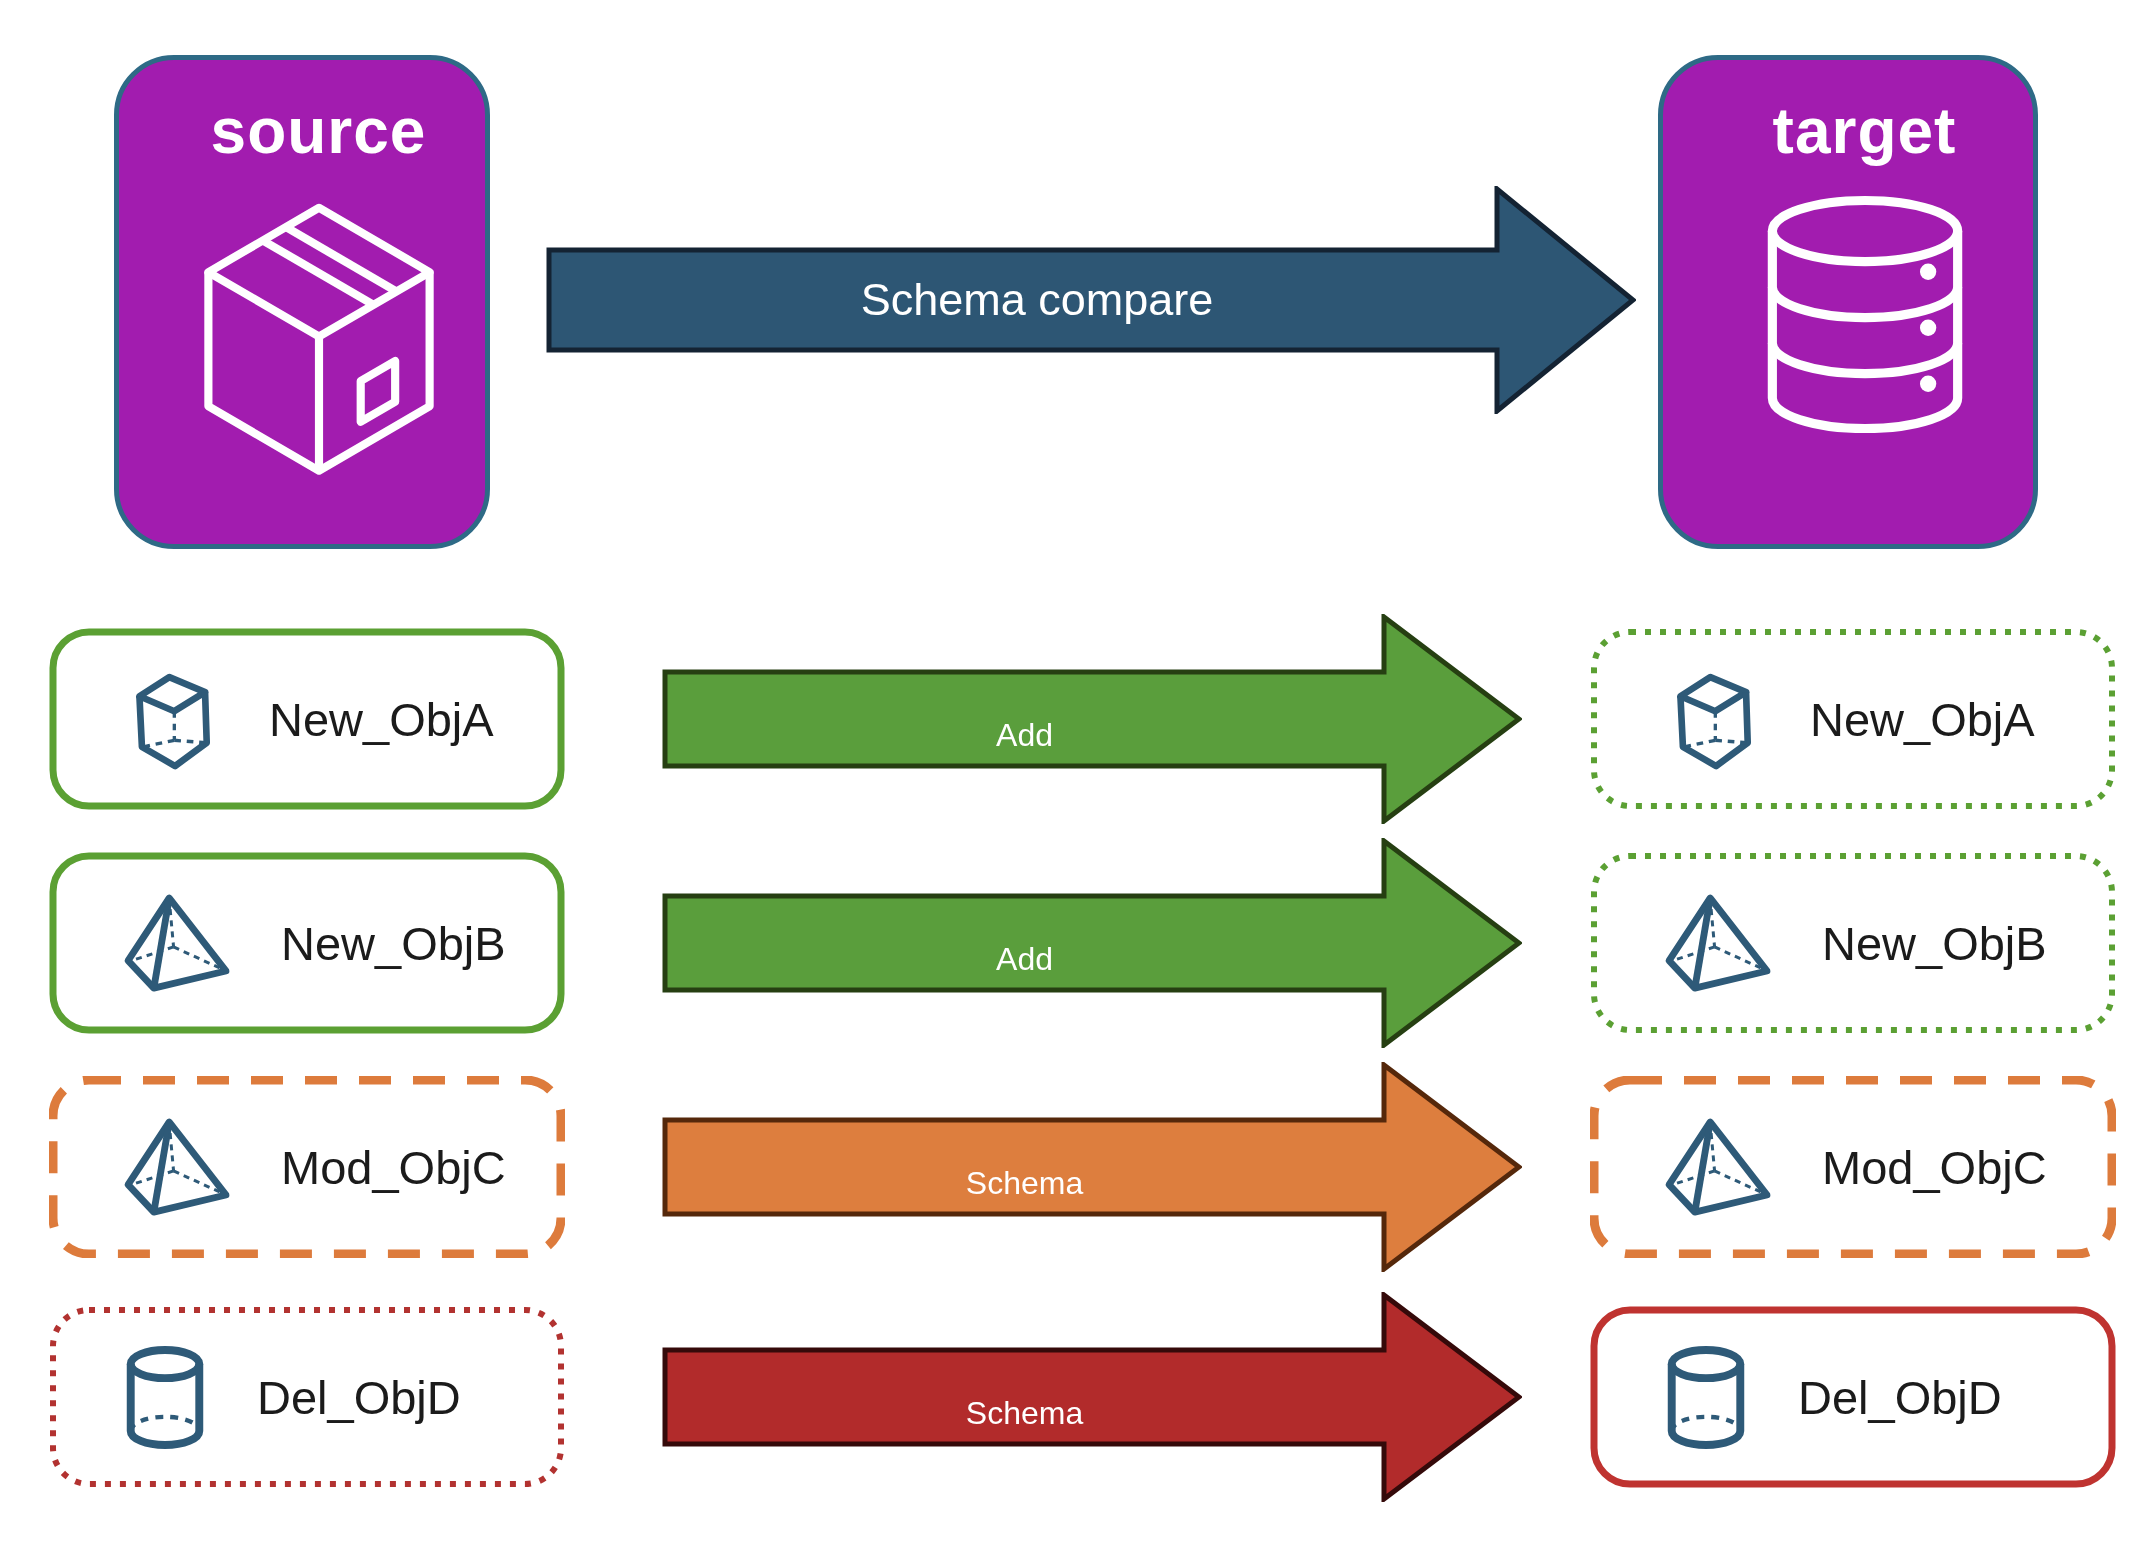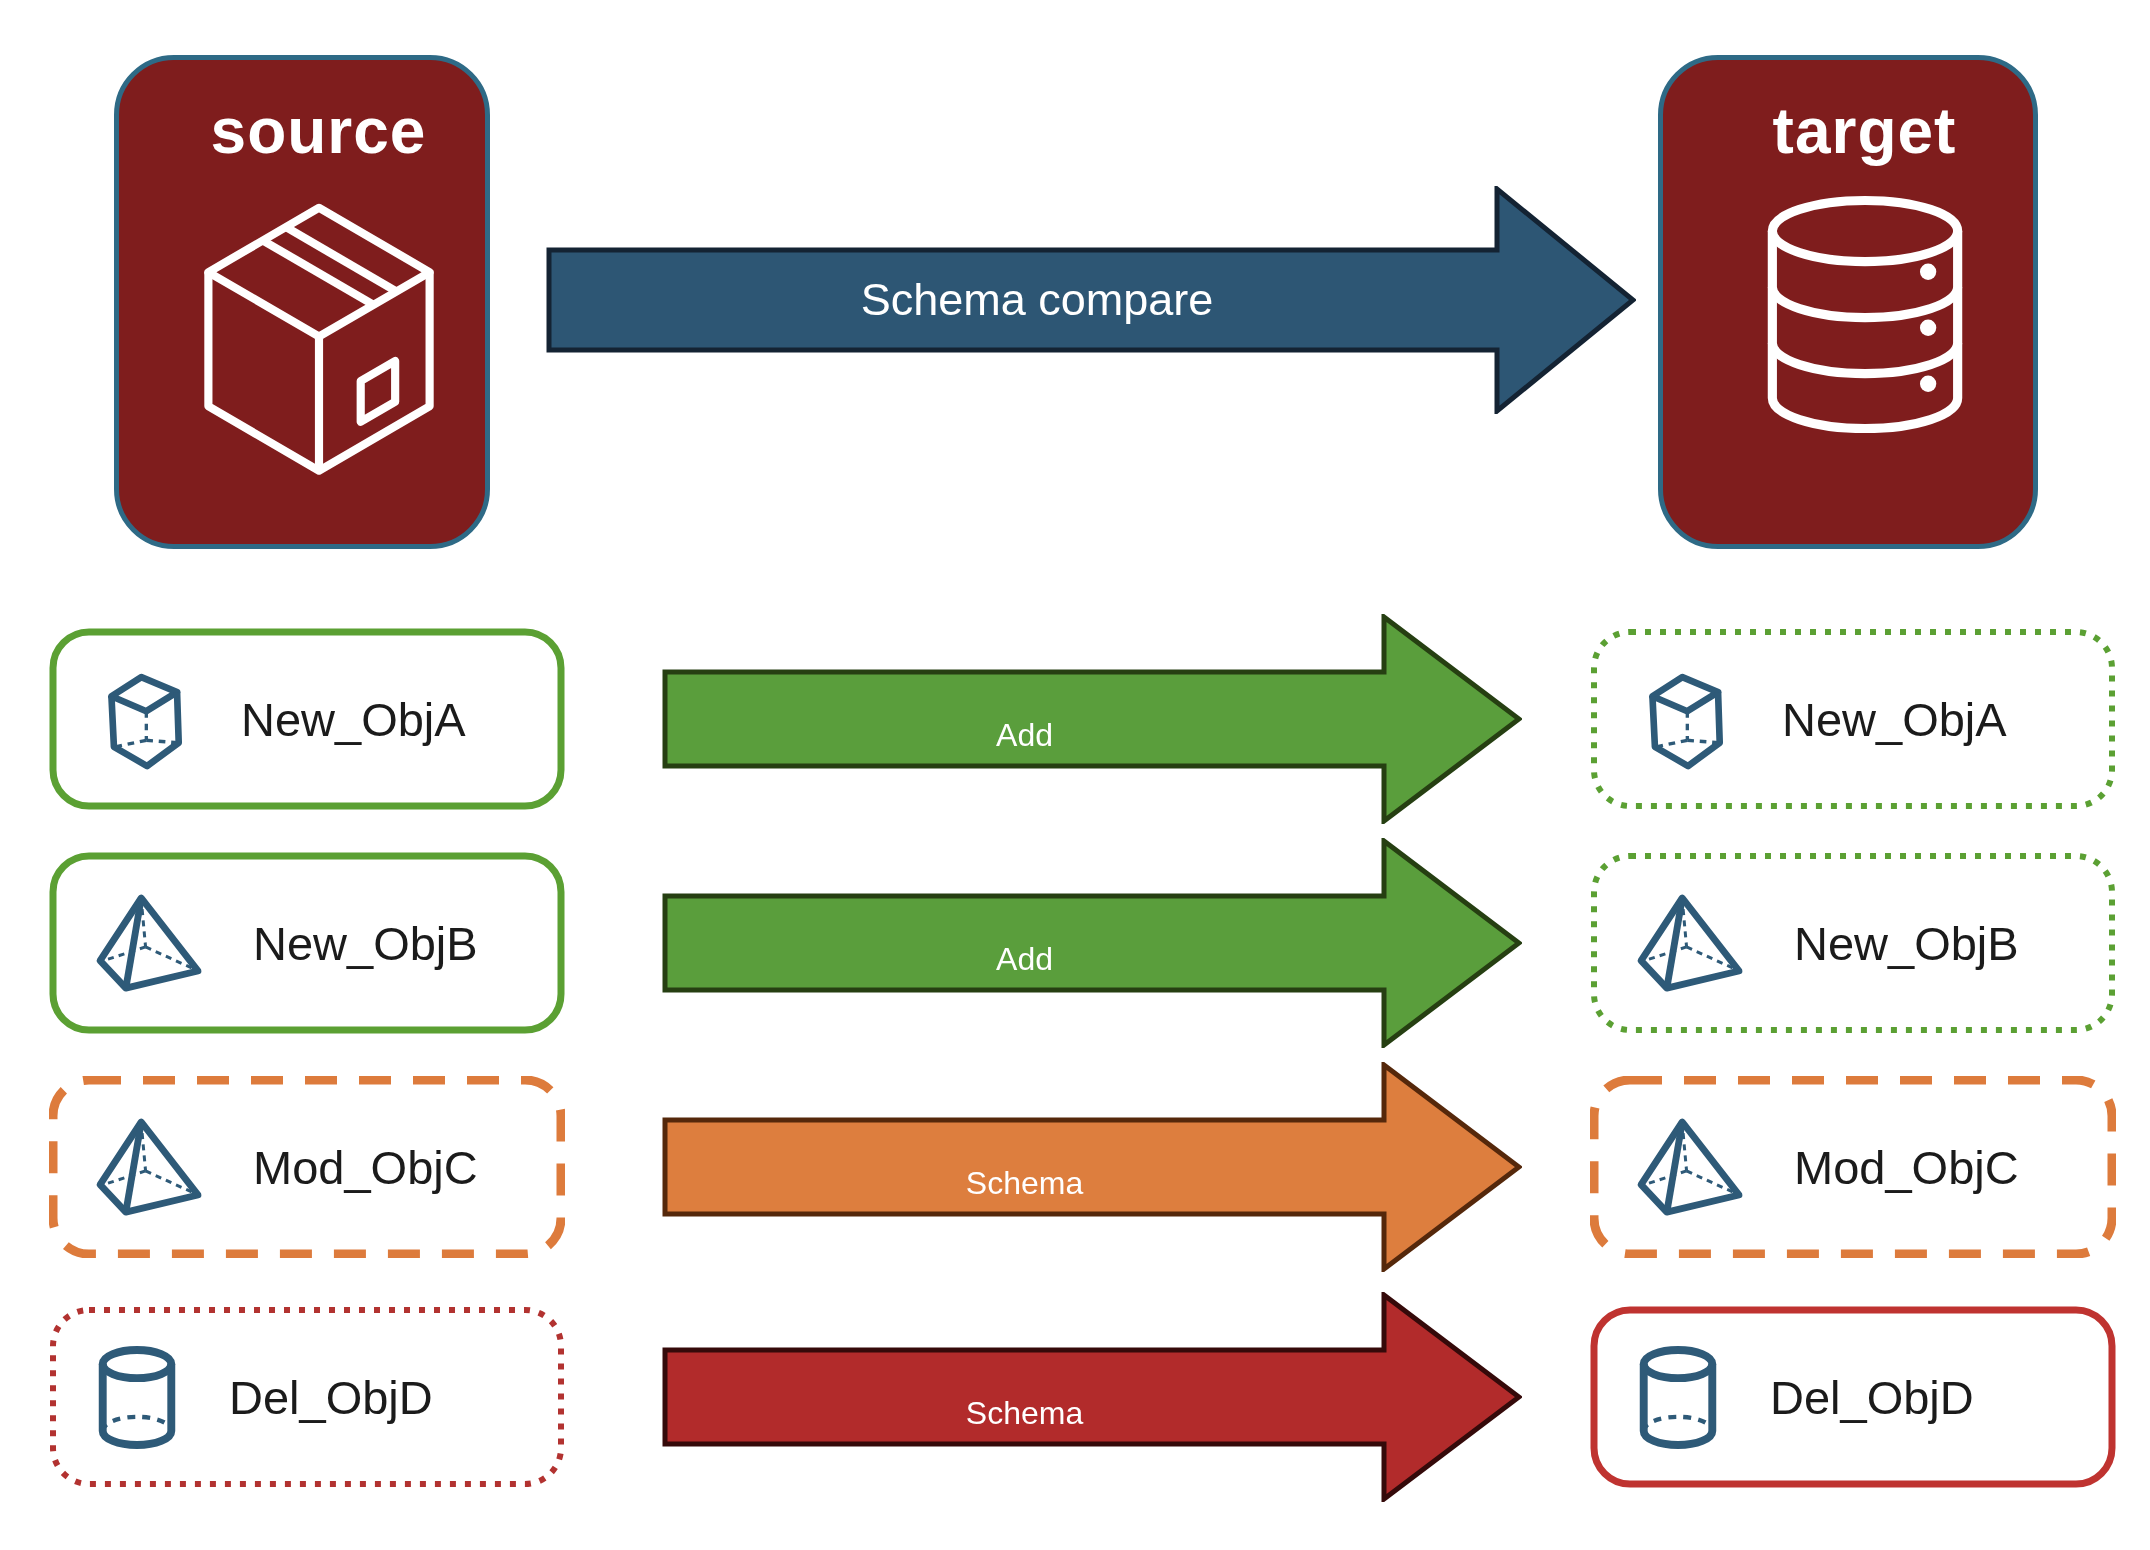--- a/index.html
+++ b/index.html
@@ -4,21 +4,21 @@
 <style>
   html,body { margin:0; padding:0; background:#ffffff; }
   .canvas {
     position:relative; width:2150px; height:1550px; background:#ffffff;
     font-family:"Liberation Sans", sans-serif; overflow:hidden;
   }
 
   
   .node {
     position:absolute; top:55px; height:494px; box-sizing:border-box;
-    background:#7f1d1d; border:5px solid #2e6a86; border-radius:60px;padding-left:33px;
+    background:#a21caf; border:5px solid #2e6a86; border-radius:60px;padding-left:33px;
   }
   .node.source { left:114px; width:376px; }
   .node.target { left:1658px; width:380px; }
   .node-label {
     display:block; margin-top:34px; text-align:center;
     color:#ffffff; font-size:64px; font-weight:bold; letter-spacing:1px;
   }
   .node-icon { display:block; margin:14px auto 0; }
 
   
@@ -39,21 +39,21 @@
   .row-box.right { left:1590px; width:526px; }
   .row-box .border-rect { position:absolute; left:0; top:0; }
   .row-box .border-rect rect { fill:none; }
   .solid-green  .border-rect rect { stroke:#5ba033; stroke-width:7; }
   .dotted-green .border-rect rect { stroke:#5ba033; stroke-width:6; stroke-dasharray:6 9; }
   .dashed-orange .border-rect rect { stroke:#dd7b3c; stroke-width:9; stroke-dasharray:32 22; }
   .dotted-red   .border-rect rect { stroke:#b23230; stroke-width:6; stroke-dasharray:6 9; }
   .solid-red    .border-rect rect { stroke:#bf3330; stroke-width:7; }
   .box-content {
     position:absolute; left:0; top:0; right:0; bottom:0;
-    display:flex; align-items:center; padding-left:44px; gap:48px; box-sizing:border-box;
+    display:flex; align-items:center; padding-left:72px; gap:48px; box-sizing:border-box;
   }
   .obj-label { color:#1b1b1b; font-size:47px; }
   .obj-icon { flex:0 0 auto; }
 </style>
 </head>
 <body>
 
 <div class="canvas">
 
   <div class="node source">

